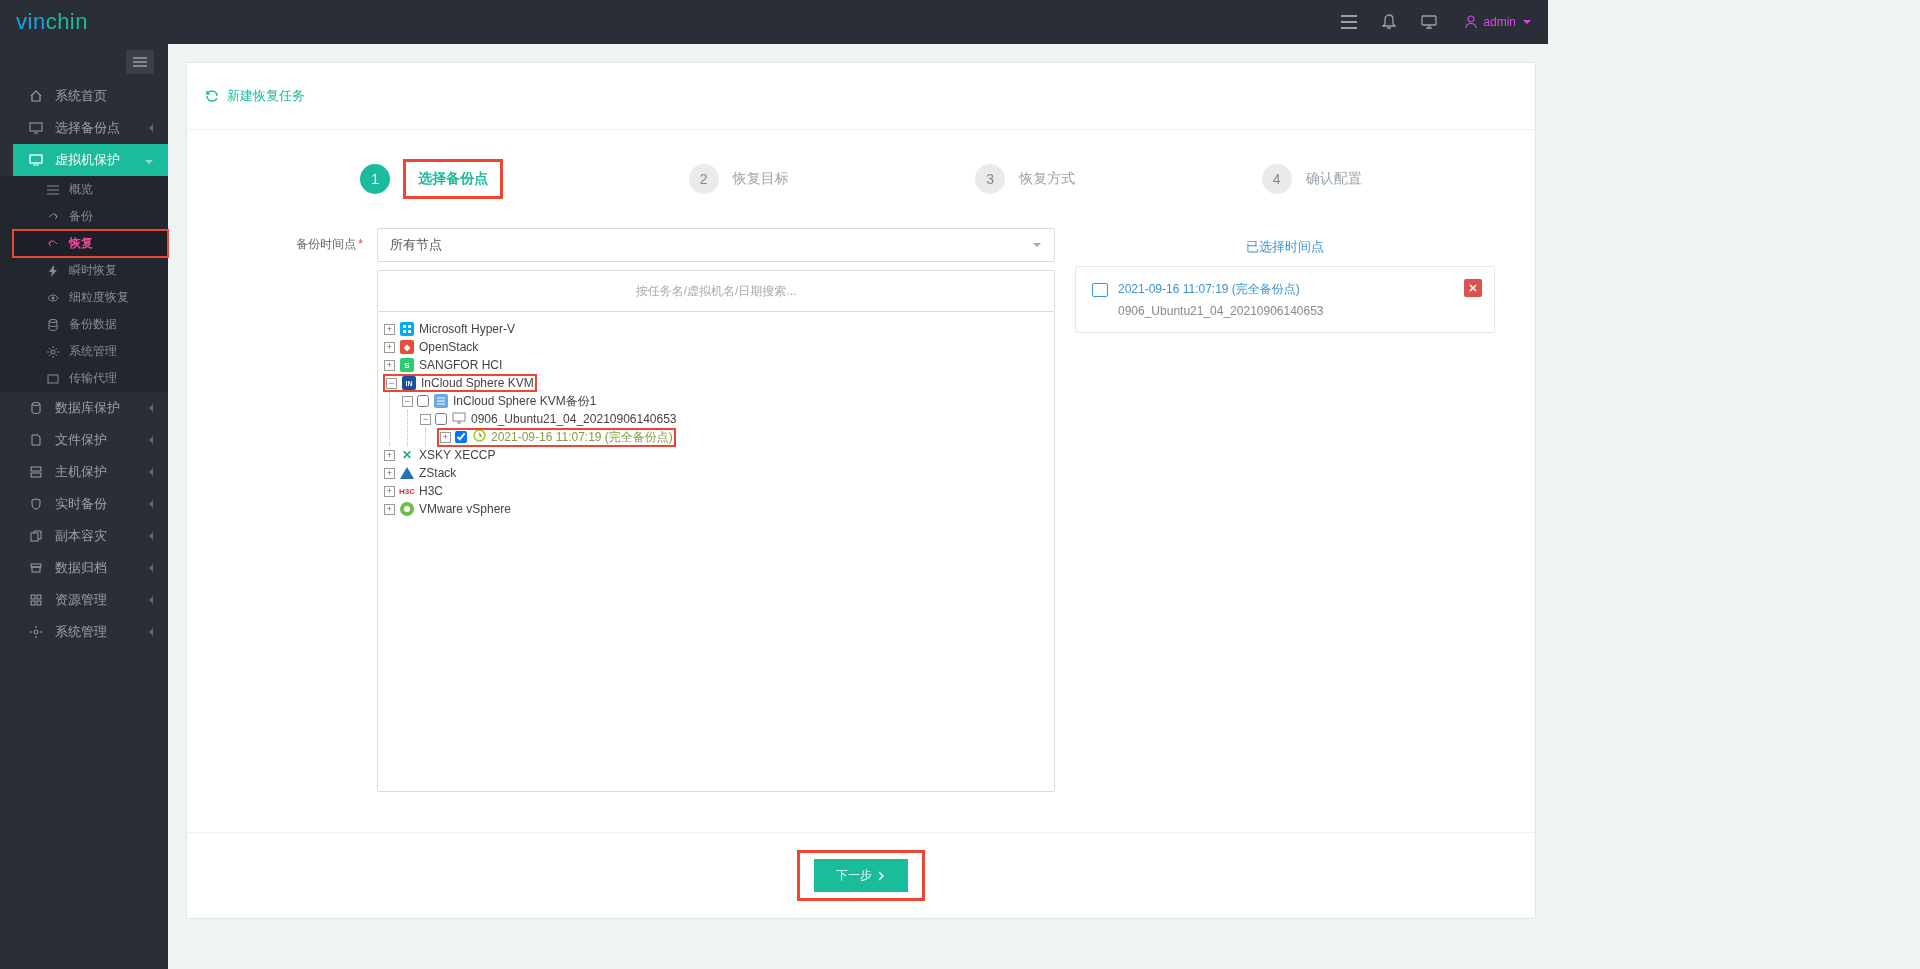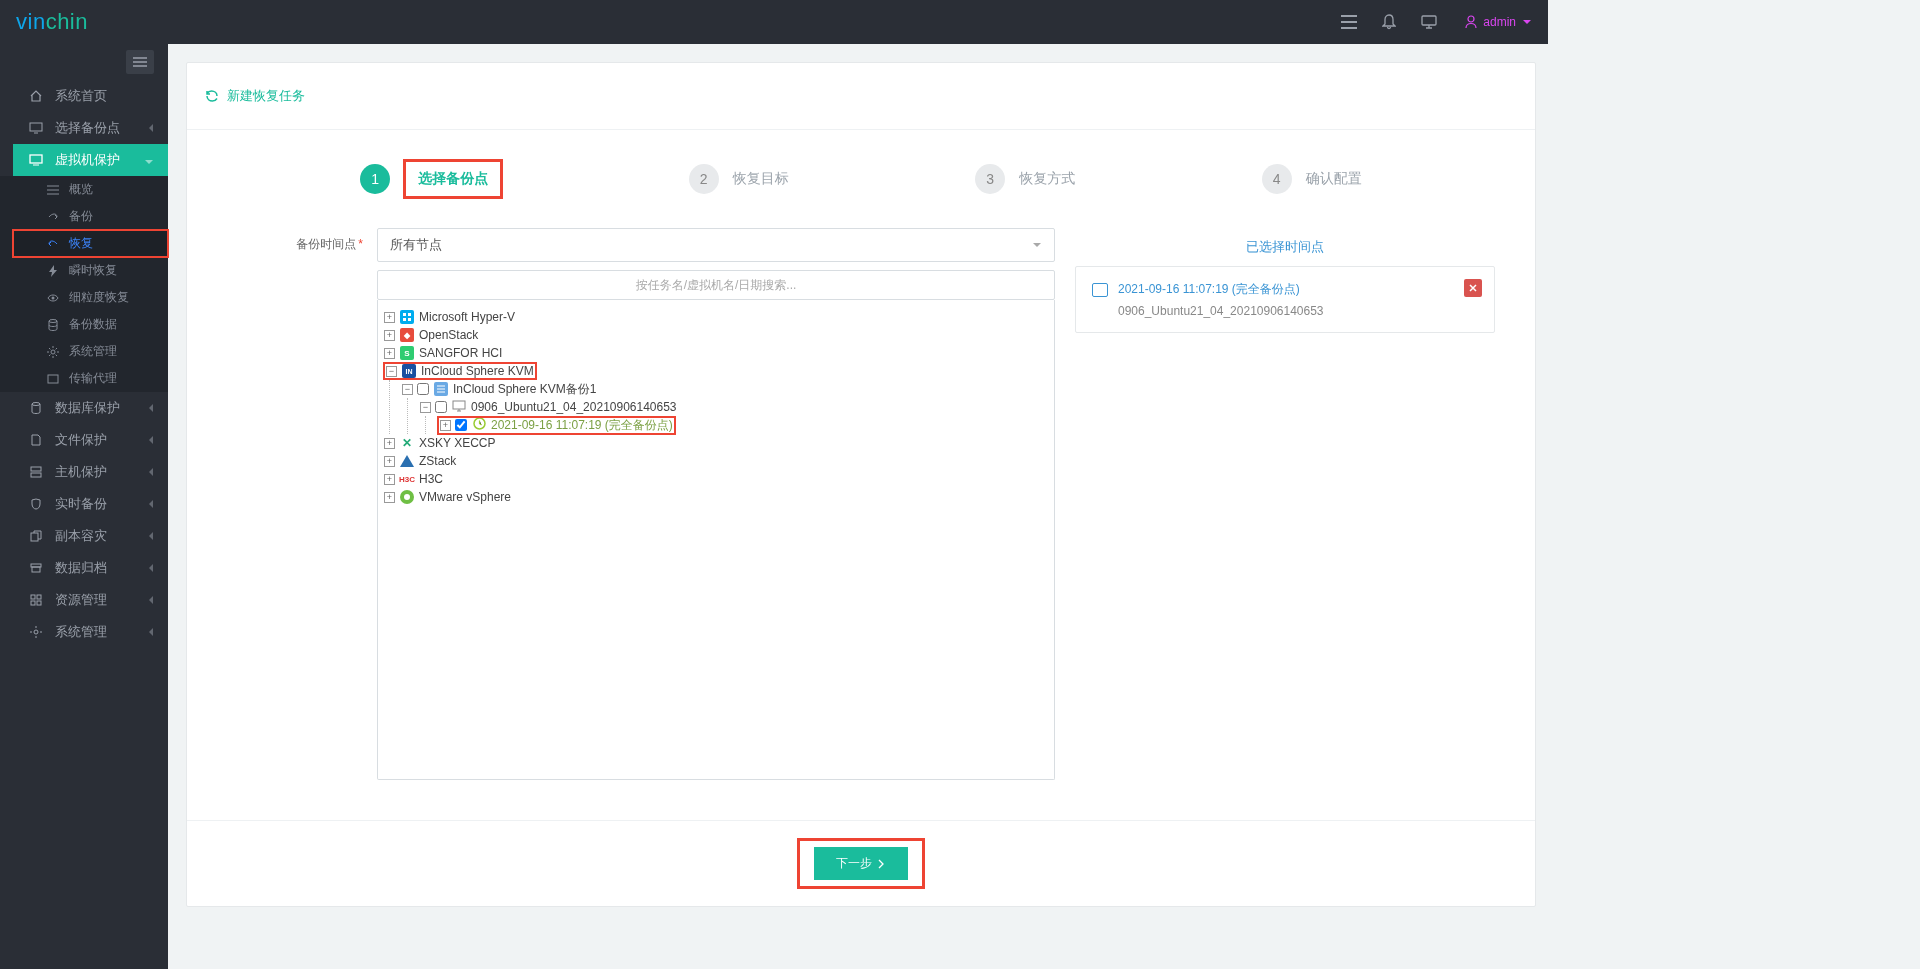--- a/index.html
+++ b/index.html
@@ -21,21 +21,21 @@
 .sidebar { width: 168px; background: #2a2e36; padding-top: 44px; flex-shrink: 0; }
 .sidebar-toggle { height: 36px; display: flex; align-items: center; justify-content: flex-end; padding-right: 14px; background: #2a2e36; }
 .sidebar-toggle-btn { width: 28px; height: 24px; background: #3a3f48; border-radius: 2px; display: flex; align-items: center; justify-content: center; cursor: pointer; }
 .sidebar-item { display: flex; align-items: center; height: 32px; padding: 0 14px; color: #9aa0aa; cursor: pointer; font-size: 13px; position: relative; margin-left: 13px; }
 .sidebar-item .icon { width: 18px; margin-right: 10px; display: flex; align-items: center; justify-content: center; }
 .sidebar-item .chev { margin-left: auto; opacity: 0.5; }
 .sidebar-item.active { background: #1abc9c; color: #fff; }
 .sidebar-item.active::after { content: ""; position: absolute; right: -6px; top: 50%; transform: translateY(-50%); border: 6px solid transparent; border-left-color: #1abc9c; }
 .sidebar-sub { background: #22262d; }
 .sidebar-sub .sidebar-item { padding-left: 32px; font-size: 12px; height: 27px; color: #858b96; }
-.sidebar-sub .sidebar-item.selected { background: #1d2127; color: #3b82f6; }
+.sidebar-sub .sidebar-item.selected { background: #1d2127; color: #ec4899; font-weight: bold; }
 .sidebar-sub .sidebar-item .icon { width: 16px; margin-right: 8px; }
 .red-box { outline: 2px solid #e43; outline-offset: -1px; }
 
 
 .main { flex: 1; padding: 18px 12px 18px 18px; margin-top: 44px; overflow: auto; }
 .panel { background: #fff; border: 1px solid #e5e8ea; border-radius: 2px; }
 .panel-header { padding: 24px 18px; border-bottom: 1px solid #eef1f3; display: flex; align-items: center; gap: 8px; color: #1abc9c; }
 .panel-header svg { width: 14px; height: 14px; }
 .panel-body { padding: 20px 0 0 0; }
 
@@ -52,21 +52,21 @@
 
 .form-area { display: flex; gap: 20px; padding: 0 40px 30px 100px; }
 .left-col { flex: 1; min-width: 0; }
 .right-col { width: 420px; }
 .form-row { display: flex; align-items: flex-start; margin-bottom: 10px; }
 .form-label { width: 90px; text-align: right; padding-right: 14px; padding-top: 8px; color: #666; font-size: 12px; }
 .form-label .req { color: #e43; margin-left: 2px; }
 .form-widget { flex: 1; }
 .select { border: 1px solid #d8dde1; border-radius: 2px; height: 34px; display: flex; align-items: center; padding: 0 12px; color: #555; cursor: pointer; justify-content: space-between; }
 .select svg { width: 10px; height: 10px; opacity: 0.5; }
-.search { border: 1px solid #d8dde1; border-radius: 2px; height: 30px; display: flex; align-items: center; padding: 0 12px; margin-top: 8px; }
+.search { border: 1px solid #d8dde1; border-radius: 2px; height: 42px; display: flex; align-items: center; padding: 0 12px; margin-top: 8px; }
 .search input { border: none; outline: none; flex: 1; font-size: 12px; color: #555; text-align: center; }
 .search input::placeholder { color: #aaa; }
 .tree-box { border: 1px solid #d8dde1; border-top: none; border-radius: 0 0 2px 2px; height: 480px; padding: 8px 6px; overflow: auto; font-size: 12px; color: #444; }
 
 
 .tree ul { list-style: none; }
 .tree li { position: relative; }
 .tree-row { display: flex; align-items: center; height: 18px; gap: 4px; white-space: nowrap; }
 .tree-expander { width: 11px; height: 11px; border: 1px solid #999; display: flex; align-items: center; justify-content: center; font-size: 9px; line-height: 1; cursor: pointer; color: #666; background: #fff; flex-shrink: 0; }
 .tree-icon { width: 16px; height: 16px; display: flex; align-items: center; justify-content: center; flex-shrink: 0; }

